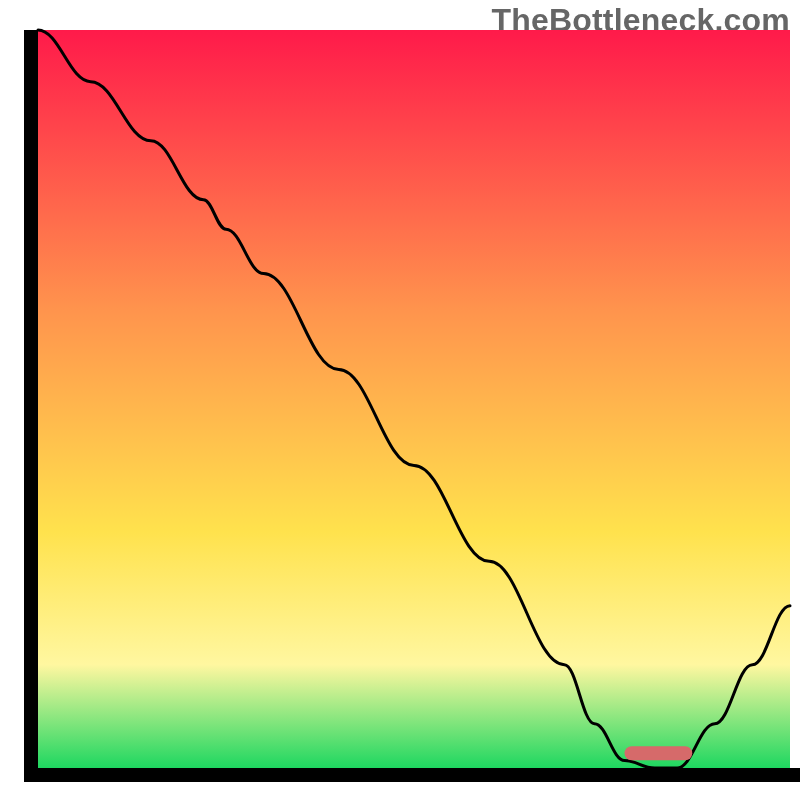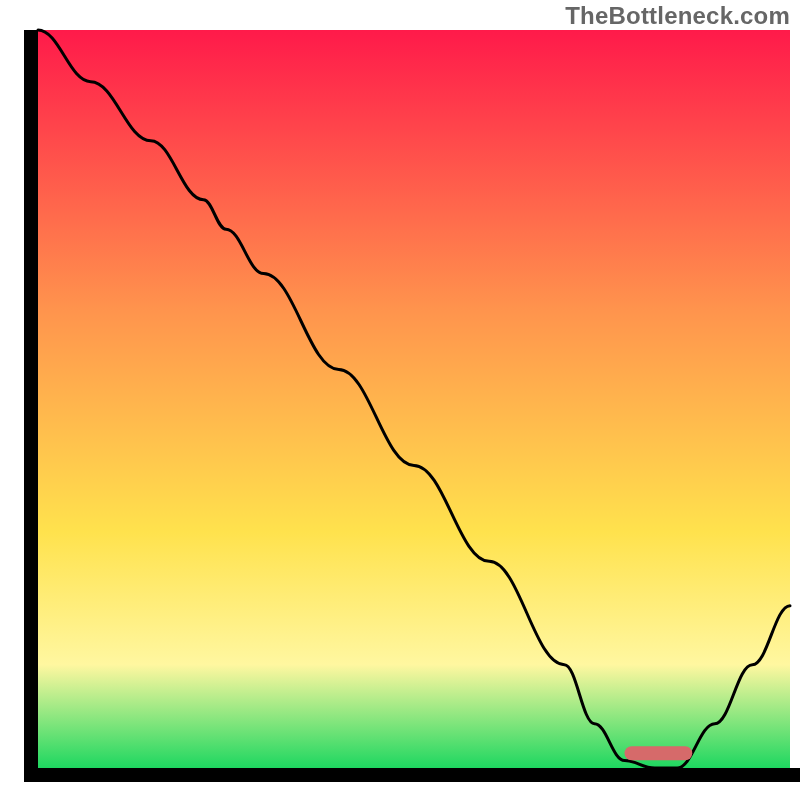--- a/index.html
+++ b/index.html
@@ -14,21 +14,21 @@
     position: relative;
     width: 800px;
     height: 800px;
   }
   .watermark {
     position: absolute;
     top: 2px;
     right: 10px;
     font-family: Arial, Helvetica, sans-serif;
     font-weight: 700;
-    font-size: 24px;
+    font-size: 32px;
     color: #666666;
     letter-spacing: 0.2px;
   }
   .axis-left, .axis-bottom {
     position: absolute;
     background: #000000;
   }
   svg.plot {
     position: absolute;
     left: 0;

